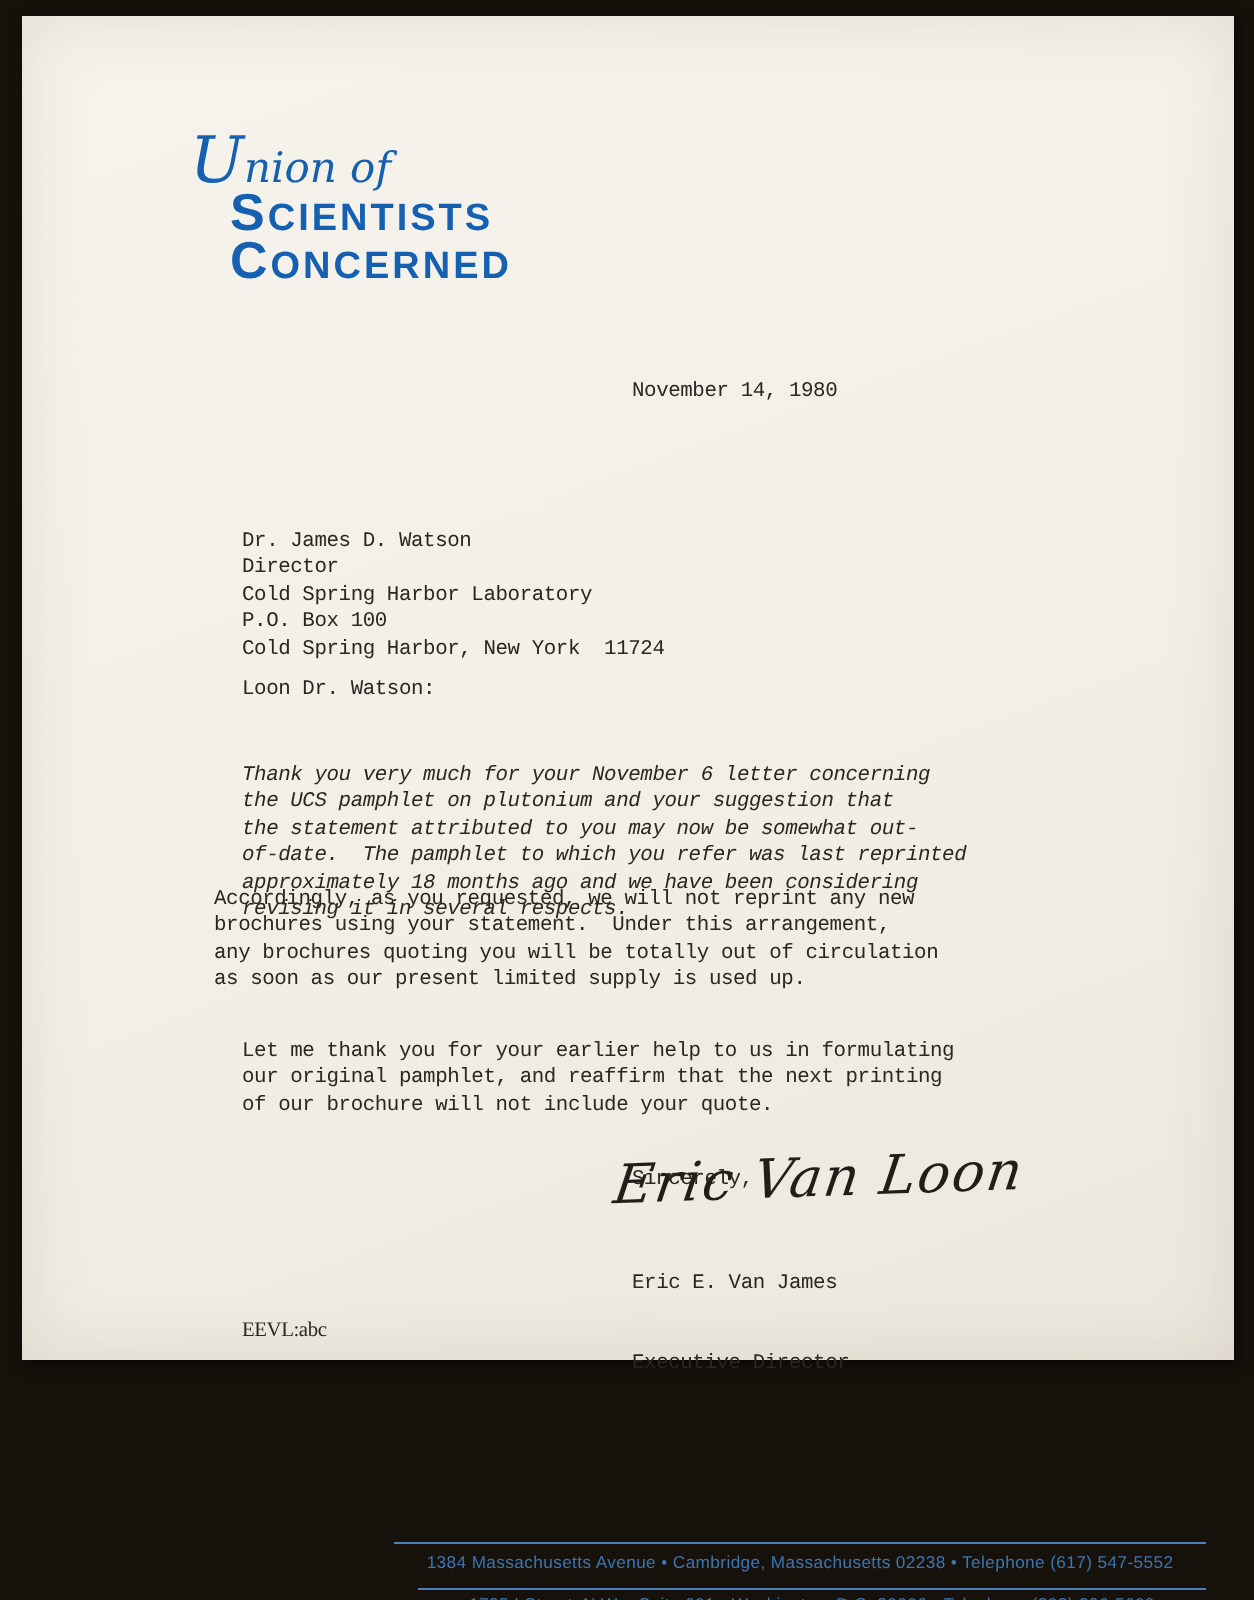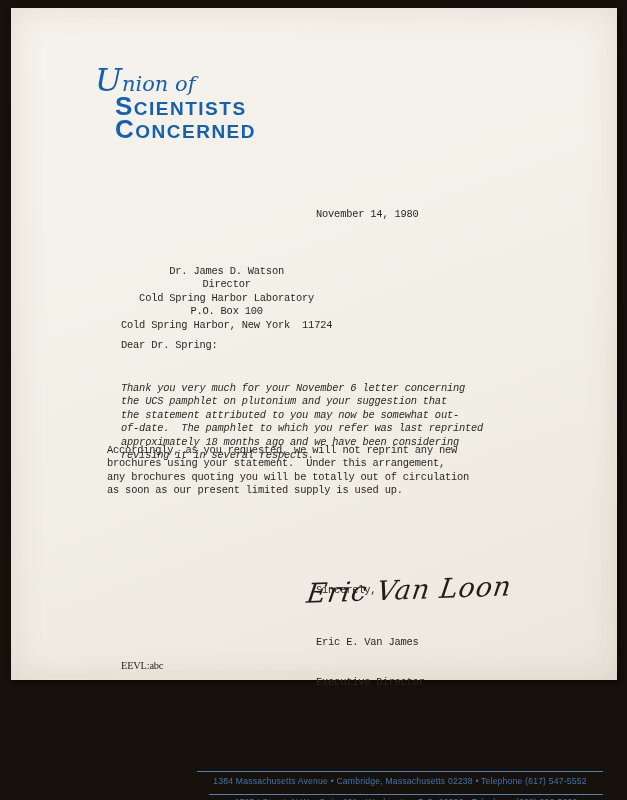--- a/index.html
+++ b/index.html
@@ -25,22 +25,22 @@
     text-transform:uppercase;font-size:19px;line-height:21px;
     letter-spacing:1.5px;margin-left:20px;color:#1560b0;
   }
   .lh-word::first-letter{font-size:26px;}
   
   .tw{
     position:absolute;font-family:"Liberation Mono","DejaVu Sans Mono",monospace;
     font-size:10.4px;line-height:13.4px;color:#2a2722;
     white-space:pre-wrap;letter-spacing:-0.2px;
   }
-  .date{left:305px;top:200px;}
-  .recipient{left:110px;top:257px;text-align:center;}
+  .date{left:305px;top:182px;}
+  .recipient{left:110px;top:257px;}
   .salutation{left:110px;top:331px;}
   .para1{left:110px;top:374px;font-style:italic;}
   .para2{left:96px;top:436px;}
   .para3{left:110px;top:512px;}
   .sincerely{left:305px;top:556px;margin-top:20px;}
   .typed-block{left:305px;top:601px;}
   .reference{left:110px;top:651px;font-family:Liberation Serif, serif;}
   .signature{
     position:absolute;left:296px;top:566px;
     font-family:"DejaVu Serif",serif;font-style:italic;
@@ -71,34 +71,37 @@
   </div>
 
   <div class="tw date">November 14, 1980</div>
 
   <div class="tw recipient">Dr. James D. Watson
 Director
 Cold Spring Harbor Laboratory
 P.O. Box 100
 Cold Spring Harbor, New York  11724</div>
 
-  <div class="tw salutation">Dear Dr. Spring:</div>
+  <div class="tw salutation">Loon Dr. Watson:</div>
 
   <div class="tw para1">Thank you very much for your November 6 letter concerning
 the UCS pamphlet on plutonium and your suggestion that
 the statement attributed to you may now be somewhat out-
 of-date.  The pamphlet to which you refer was last reprinted
 approximately 18 months ago and we have been considering
 revising it in several respects.</div>
 
   <div class="tw para2">Accordingly, as you requested, we will not reprint any new
 brochures using your statement.  Under this arrangement,
 any brochures quoting you will be totally out of circulation
 as soon as our present limited supply is used up.</div>
 
+  <div class="tw para3">Let me thank you for your earlier help to us in formulating
+our original pamphlet, and reaffirm that the next printing
+of our brochure will not include your quote.</div>
 
   <div class="tw sincerely">Sincerely,</div>
 
   <div class="signature">Eric Van Loon</div>
 
   <div class="tw typed-block">
     <div>Eric E. Van James</div>
     <div>Executive Director</div>
   </div>
 

